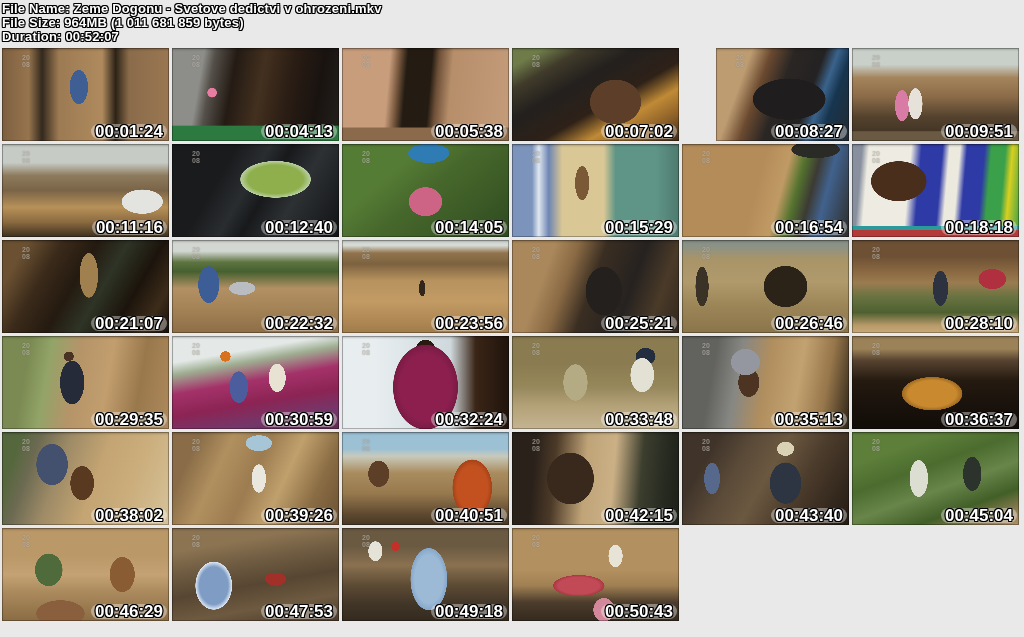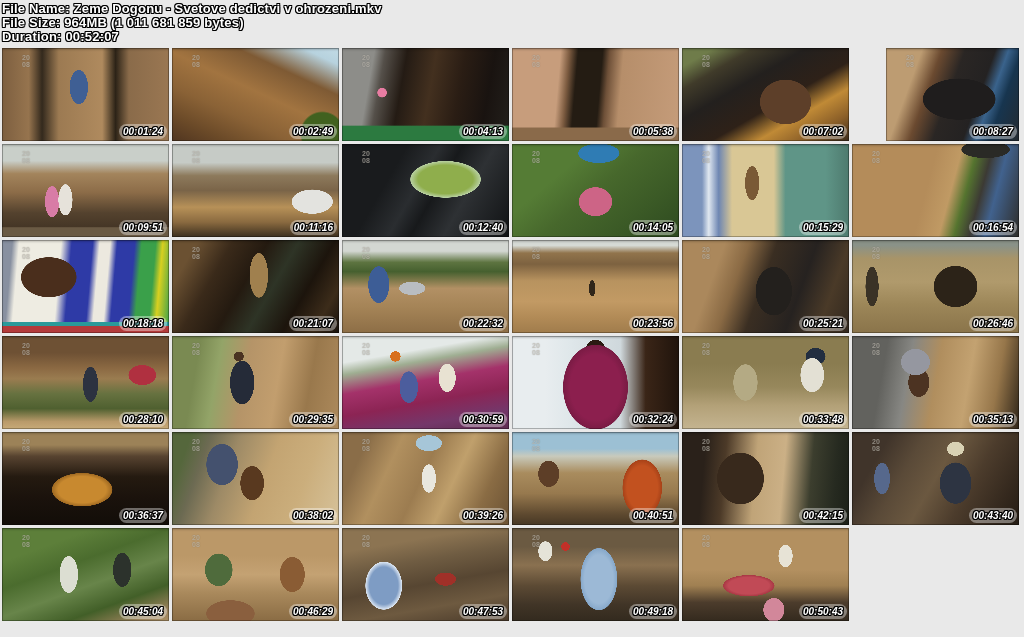--- a/index.html
+++ b/index.html
@@ -29,29 +29,28 @@
     gap:3px;
   }
   .thumb{
     position:relative;
     overflow:hidden;
     background-size:cover;
     box-shadow:inset 0 0 0 1px rgba(0,0,0,.28), inset 0 2px 2px rgba(0,0,0,.18);
   }
   .time{
     position:absolute;right:2px;bottom:2px;
-    font-size:10px;font-weight:bold;color:#fff;
+    font-size:17px;font-weight:bold;color:#fff;
     line-height:15px;
     padding:0 4px;
     background:rgba(255,255,255,.38);
     border-radius:8px;
     text-shadow:-1px -1px 0 #000,0 -1px 0 #000,1px -1px 0 #000,
                 -1px 0 0 #000,1px 0 0 #000,
                 -1px 1px 0 #000,0 1px 0 #000,1px 1px 0 #000;
-    font-style:italic;
   }
   .wm{
     position:absolute;top:6px;left:20px;
     font-size:7px;line-height:7px;font-weight:bold;
     color:rgba(225,220,210,.55);
     white-space:pre;text-align:center;
     text-shadow:0 0 1px rgba(0,0,0,.35);
   }
 </style>
 </head>
@@ -62,25 +61,20 @@
     <div class="info-line"><span>File Name:</span> <span>Zeme Dogonu - Svetove dedictvi v ohrozeni.mkv</span></div>
     <div class="info-line"><span>File Size:</span> <span>964MB (1 011 681 859 bytes)</span></div>
     <div class="info-line"><span>Duration:</span> <span>00:52:07</span></div>
   </div>
   <div class="grid">
       <div class="thumb" title="man climbing mud-brick facade" style="background: radial-gradient(14px 26px at 46% 42%, rgb(63, 95, 148) 65%, rgba(0, 0, 0, 0) 66%), linear-gradient(90deg, rgb(125, 95, 64) 0%, rgb(150, 116, 78) 16%, rgb(51, 41, 29) 24%, rgb(156, 122, 82) 34%, rgb(175, 138, 94) 60%, rgb(44, 35, 23) 68%, rgb(138, 107, 74) 76%, rgb(154, 119, 82) 100%);">
         <span class="wm">20
 08</span>
         <span class="time">00:01:24</span>
       </div>
-      <div class="thumb" title="eroded cliff face with green bush" style="background: radial-gradient(circle at 90% 92%, rgb(65, 97, 31) 0px, rgb(65, 97, 31) 12%, rgba(0, 0, 0, 0) 13%), linear-gradient(205deg, rgb(194, 219, 230) 0%, rgb(183, 210, 222) 10%, rgb(126, 90, 52) 28%, rgb(162, 116, 64) 48%, rgb(138, 98, 54) 68%, rgb(107, 74, 40) 85%, rgb(80, 53, 32) 100%);">
-        <span class="wm">20
-08</span>
-        <span class="time">00:02:49</span>
-      </div>
       <div class="thumb" title="young woman with pink earring, close-up" style="background: radial-gradient(5px at 24% 48%, rgb(232, 124, 162) 90%, rgba(0, 0, 0, 0) 100%), linear-gradient(0deg, rgb(44, 122, 64) 0px, rgb(44, 122, 64) 16%, rgba(0, 0, 0, 0) 17%), linear-gradient(100deg, rgb(141, 141, 137) 0px, rgb(141, 141, 137) 18%, rgb(85, 80, 74) 24%, rgb(36, 27, 20) 36%, rgb(67, 48, 31) 52%, rgb(42, 29, 20) 68%, rgb(25, 19, 16) 84%, rgb(35, 32, 28) 100%);">
         <span class="wm">20
 08</span>
         <span class="time">00:04:13</span>
       </div>
       <div class="thumb" title="mud granary with dark doorway" style="background: linear-gradient(0deg, rgb(138, 106, 74) 0px, rgb(138, 106, 74) 14%, rgba(0, 0, 0, 0) 15%), linear-gradient(95deg, rgb(199, 157, 124) 0px, rgb(199, 157, 124) 28%, rgb(124, 91, 64) 33%, rgb(36, 28, 19) 38%, rgb(36, 28, 19) 52%, rgb(110, 80, 56) 56%, rgb(182, 142, 106) 64%, rgb(197, 156, 122) 100%);">
         <span class="wm">20
 08</span>
         <span class="time">00:05:38</span>
       </div>

